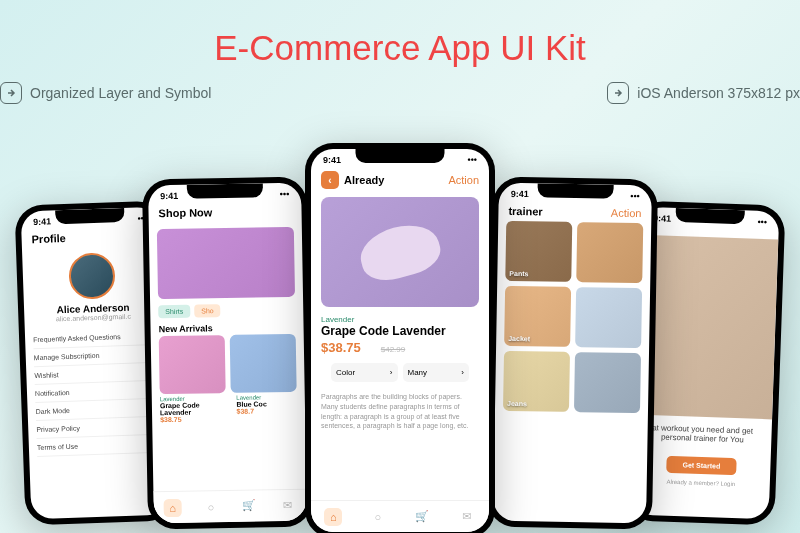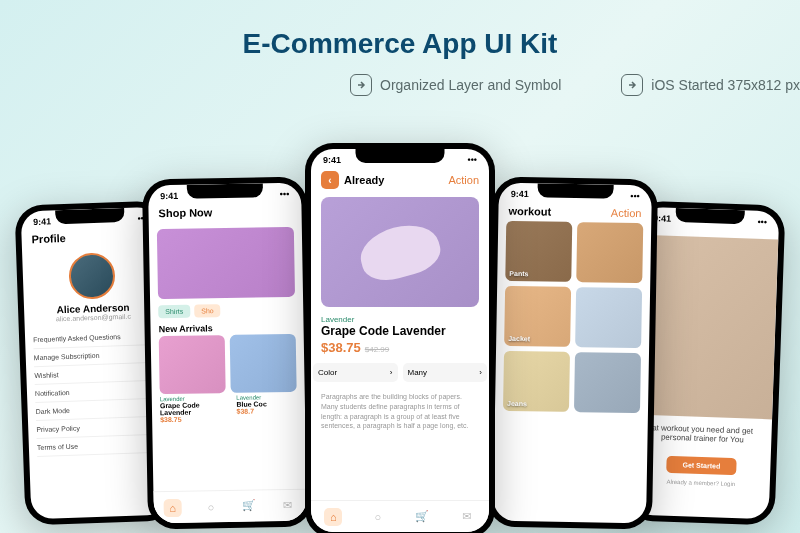--- a/index.html
+++ b/index.html
@@ -1,19 +1,19 @@
 <!DOCTYPE html>
 <html><head>
 <meta charset="utf-8">
 <style>
 *{margin:0;padding:0;box-sizing:border-box;font-family:-apple-system,BlinkMacSystemFont,"Segoe UI",sans-serif}
 body{width:800px;height:533px;background:linear-gradient(135deg,#d4f0f0 0%,#e8f7f5 50%,#d0eeed 100%);overflow:hidden;position:relative}
 .hero{text-align:center;padding-top:28px}
-.title{font-size:28px;font-weight:700;color:#0c4a6e}
-.features{display:flex;justify-content:flex-end;gap:60px;margin-top:14px}
+.title{font-size:35px;font-weight:400;color:#ef4444}
+.features{display:flex;justify-content:space-between;gap:60px;margin-top:14px}
 .feat{display:flex;align-items:center;gap:8px;font-size:14px;color:#5a6b6b}
 .feat-icon{width:22px;height:22px;border:1.5px solid #5a6b6b;border-radius:6px;display:flex;align-items:center;justify-content:center}
 .feat-icon svg{width:12px;height:12px}
 .phones{position:absolute;bottom:0;left:50%;transform:translateX(-50%);width:760px;height:400px}
 .phone{position:absolute;background:#000;border-radius:28px;padding:6px;box-shadow:0 10px 40px rgba(0,0,0,.25)}
 .screen{background:#fff;border-radius:22px;width:100%;height:100%;overflow:hidden;position:relative}
 .notch{position:absolute;top:0;left:50%;transform:translateX(-50%);width:50%;height:14px;background:#000;border-radius:0 0 10px 10px;z-index:10}
 .statusbar{display:flex;justify-content:space-between;padding:6px 12px 2px;font-size:9px;font-weight:600}
 .p1{width:150px;height:320px;left:0;top:70px;z-index:1;transform:rotate(-2deg)}
 .p2{width:165px;height:350px;left:125px;top:45px;z-index:2;transform:rotate(-1deg)}
@@ -36,22 +36,22 @@
 .card{flex:1;background:linear-gradient(135deg,#e8a0d0,#d890c0);border-radius:6px;height:58px;position:relative}
 .cardlabel{font-size:6px;color:#2a8b6b;padding:2px 8px 0}
 .cardtitle{font-size:7px;font-weight:600;padding:0 8px}
 .cardprice{font-size:7px;color:#e67e3c;font-weight:700;padding:0 8px}
 .topimg{margin:6px 8px;height:70px;background:linear-gradient(135deg,#c890d8,#b880c8);border-radius:6px}
 .prodimg{margin:4px 10px;height:110px;background:linear-gradient(135deg,#b8a0d8,#a890c8);border-radius:8px;display:flex;align-items:center;justify-content:center}
 .shoe{width:80px;height:50px;background:#e8d8f0;border-radius:50% 50% 40% 40%;transform:rotate(-15deg)}
 .prodcat{font-size:8px;color:#2a8b6b;padding:4px 10px 0}
 .prodname{font-size:12px;font-weight:700;padding:0 10px}
 .prodprice{font-size:13px;color:#e67e3c;font-weight:800;padding:2px 10px}
-.prodold{font-size:8px;color:#bbb;text-decoration:line-through;margin-left:4px;font-weight:400}
-.opts{display:flex;gap:5px;padding:6px 2px}
+.prodold{font-size:8px;color:#bbb;text-decoration:line-through;margin-left:20px;font-weight:400}
+.opts{display:flex;gap:5px;padding:6px 20px}
 .opt{flex:1;padding:5px;font-size:8px;background:#f5f5f5;border-radius:5px;display:flex;justify-content:space-between}
 .desc{font-size:7px;color:#999;padding:4px 10px;line-height:1.4}
 .navbar{position:absolute;bottom:0;left:0;right:0;height:32px;display:flex;justify-content:space-around;align-items:center;border-top:1px solid #f0f0f0;background:#fff}
 .navicon{width:18px;height:18px;border-radius:5px;display:flex;align-items:center;justify-content:center;font-size:11px;color:#bbb}
 .navactive{background:#ffe8d4;color:#e67e3c}
 .grid{display:grid;grid-template-columns:1fr 1fr;gap:5px;padding:0 8px}
 .gcard{background:linear-gradient(135deg,#9a7a5a,#8a6a4a);border-radius:6px;height:60px;position:relative;display:flex;align-items:flex-end}
 .glabel{font-size:7px;font-weight:600;color:#fff;padding:4px;text-shadow:0 1px 2px rgba(0,0,0,.5)}
 .fullimg{width:100%;height:180px;background:linear-gradient(135deg,#d8c0a8,#c8b098);margin-top:10px}
 .otext{padding:8px 10px;font-size:8px;text-align:center;color:#444}
@@ -71,21 +71,21 @@
           </svg>
         </span>
       <span>Organized Layer and Symbol</span>
     </div>
     <div class="feat">
       <span class="feat-icon">
           <svg viewBox="0 0 12 12" fill="none" stroke="#5a6b6b" stroke-width="1.5">
             <path d="M3 6h6M6 3l3 3-3 3"></path>
           </svg>
         </span>
-      <span>iOS Started 375x812 px</span>
+      <span>iOS Anderson 375x812 px</span>
     </div>
   </div>
 </div>
 
 <div class="phones">
 
 <div class="phone p1">
       <div class="screen">
         <div class="notch"></div>
 <div class="statusbar">
@@ -188,21 +188,21 @@
     </div>
 
 <div class="phone p4">
       <div class="screen">
         <div class="notch"></div>
 <div class="statusbar">
           <span>9:41</span>
           <span>•••</span>
         </div>
 <div class="hdr">
-          <span>workout</span>
+          <span>trainer</span>
           <span class="action">Action</span>
         </div>
 <div class="grid">
 <div class="gcard">
             <div>
               <div class="glabel">Pants</div>
             </div>
           </div>
 <div class="gcard" style="background:linear-gradient(135deg,#d8a878,#c89868)"></div>
 <div class="gcard" style="background:linear-gradient(135deg,#e8b888,#d8a878)">

